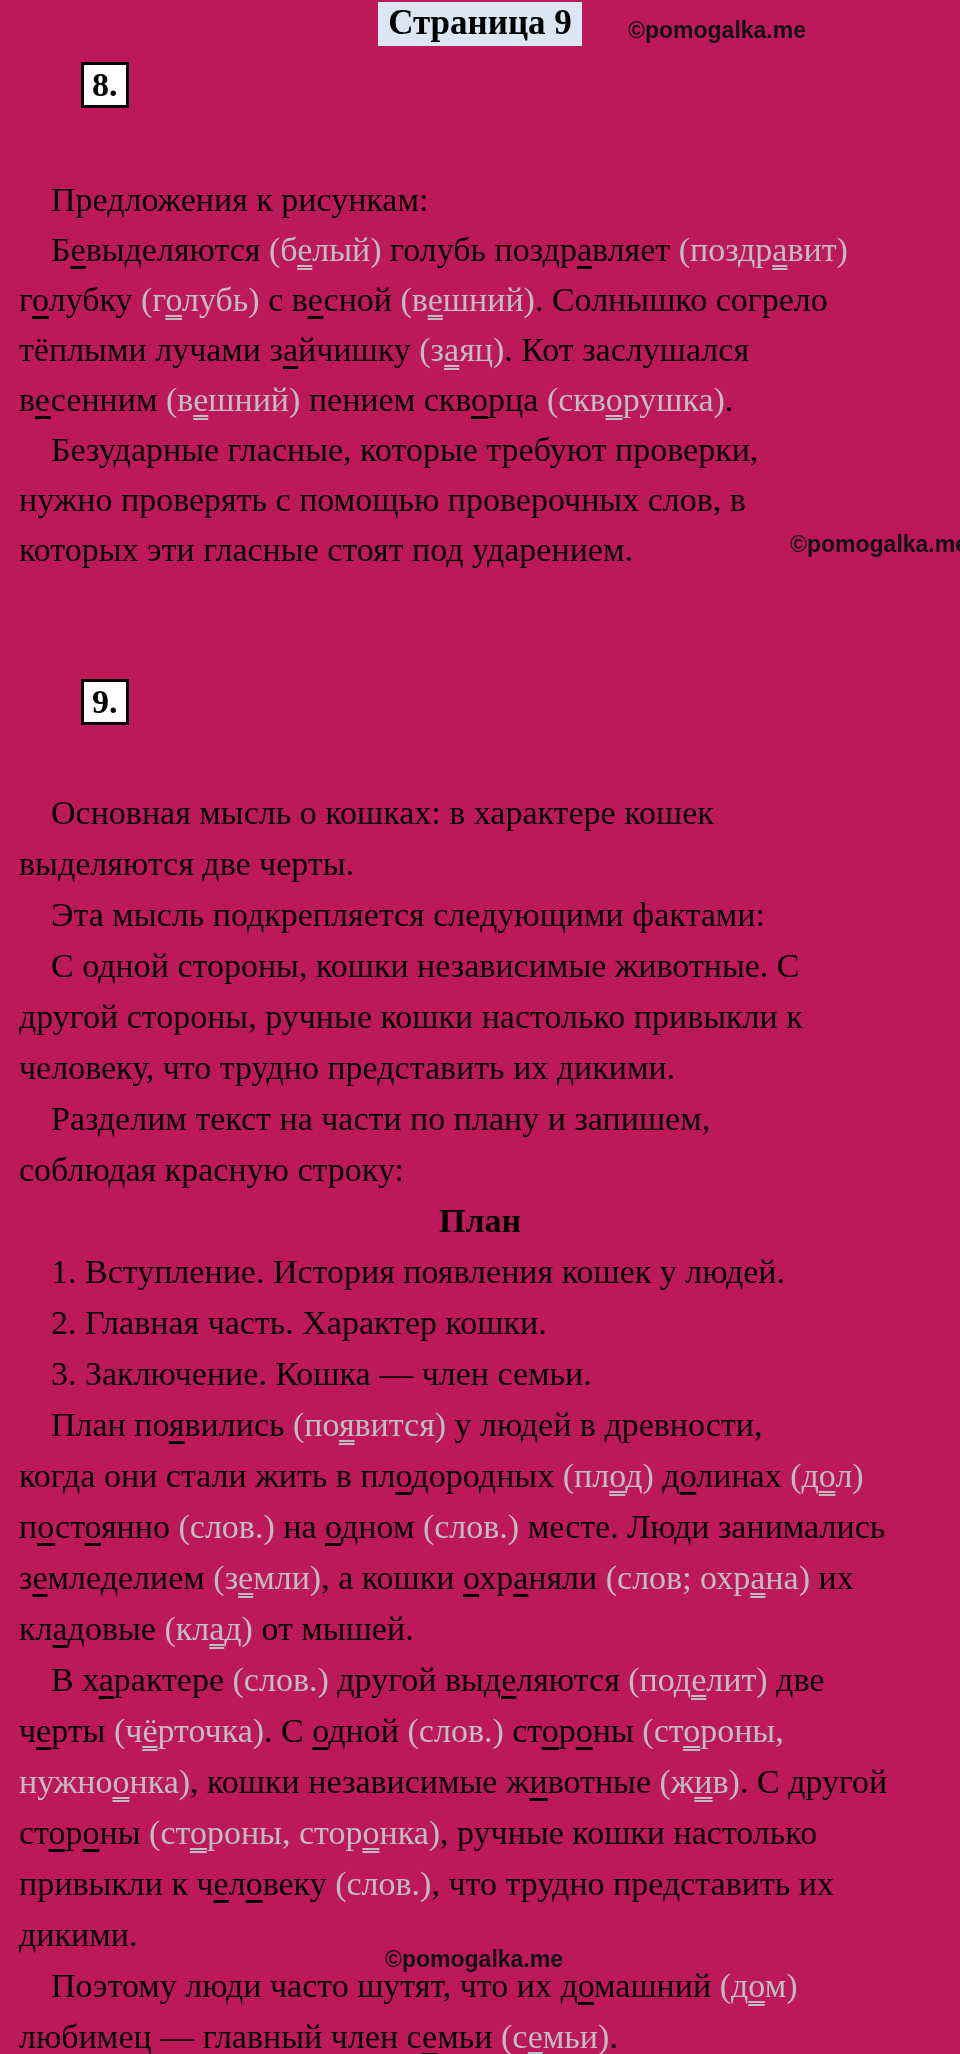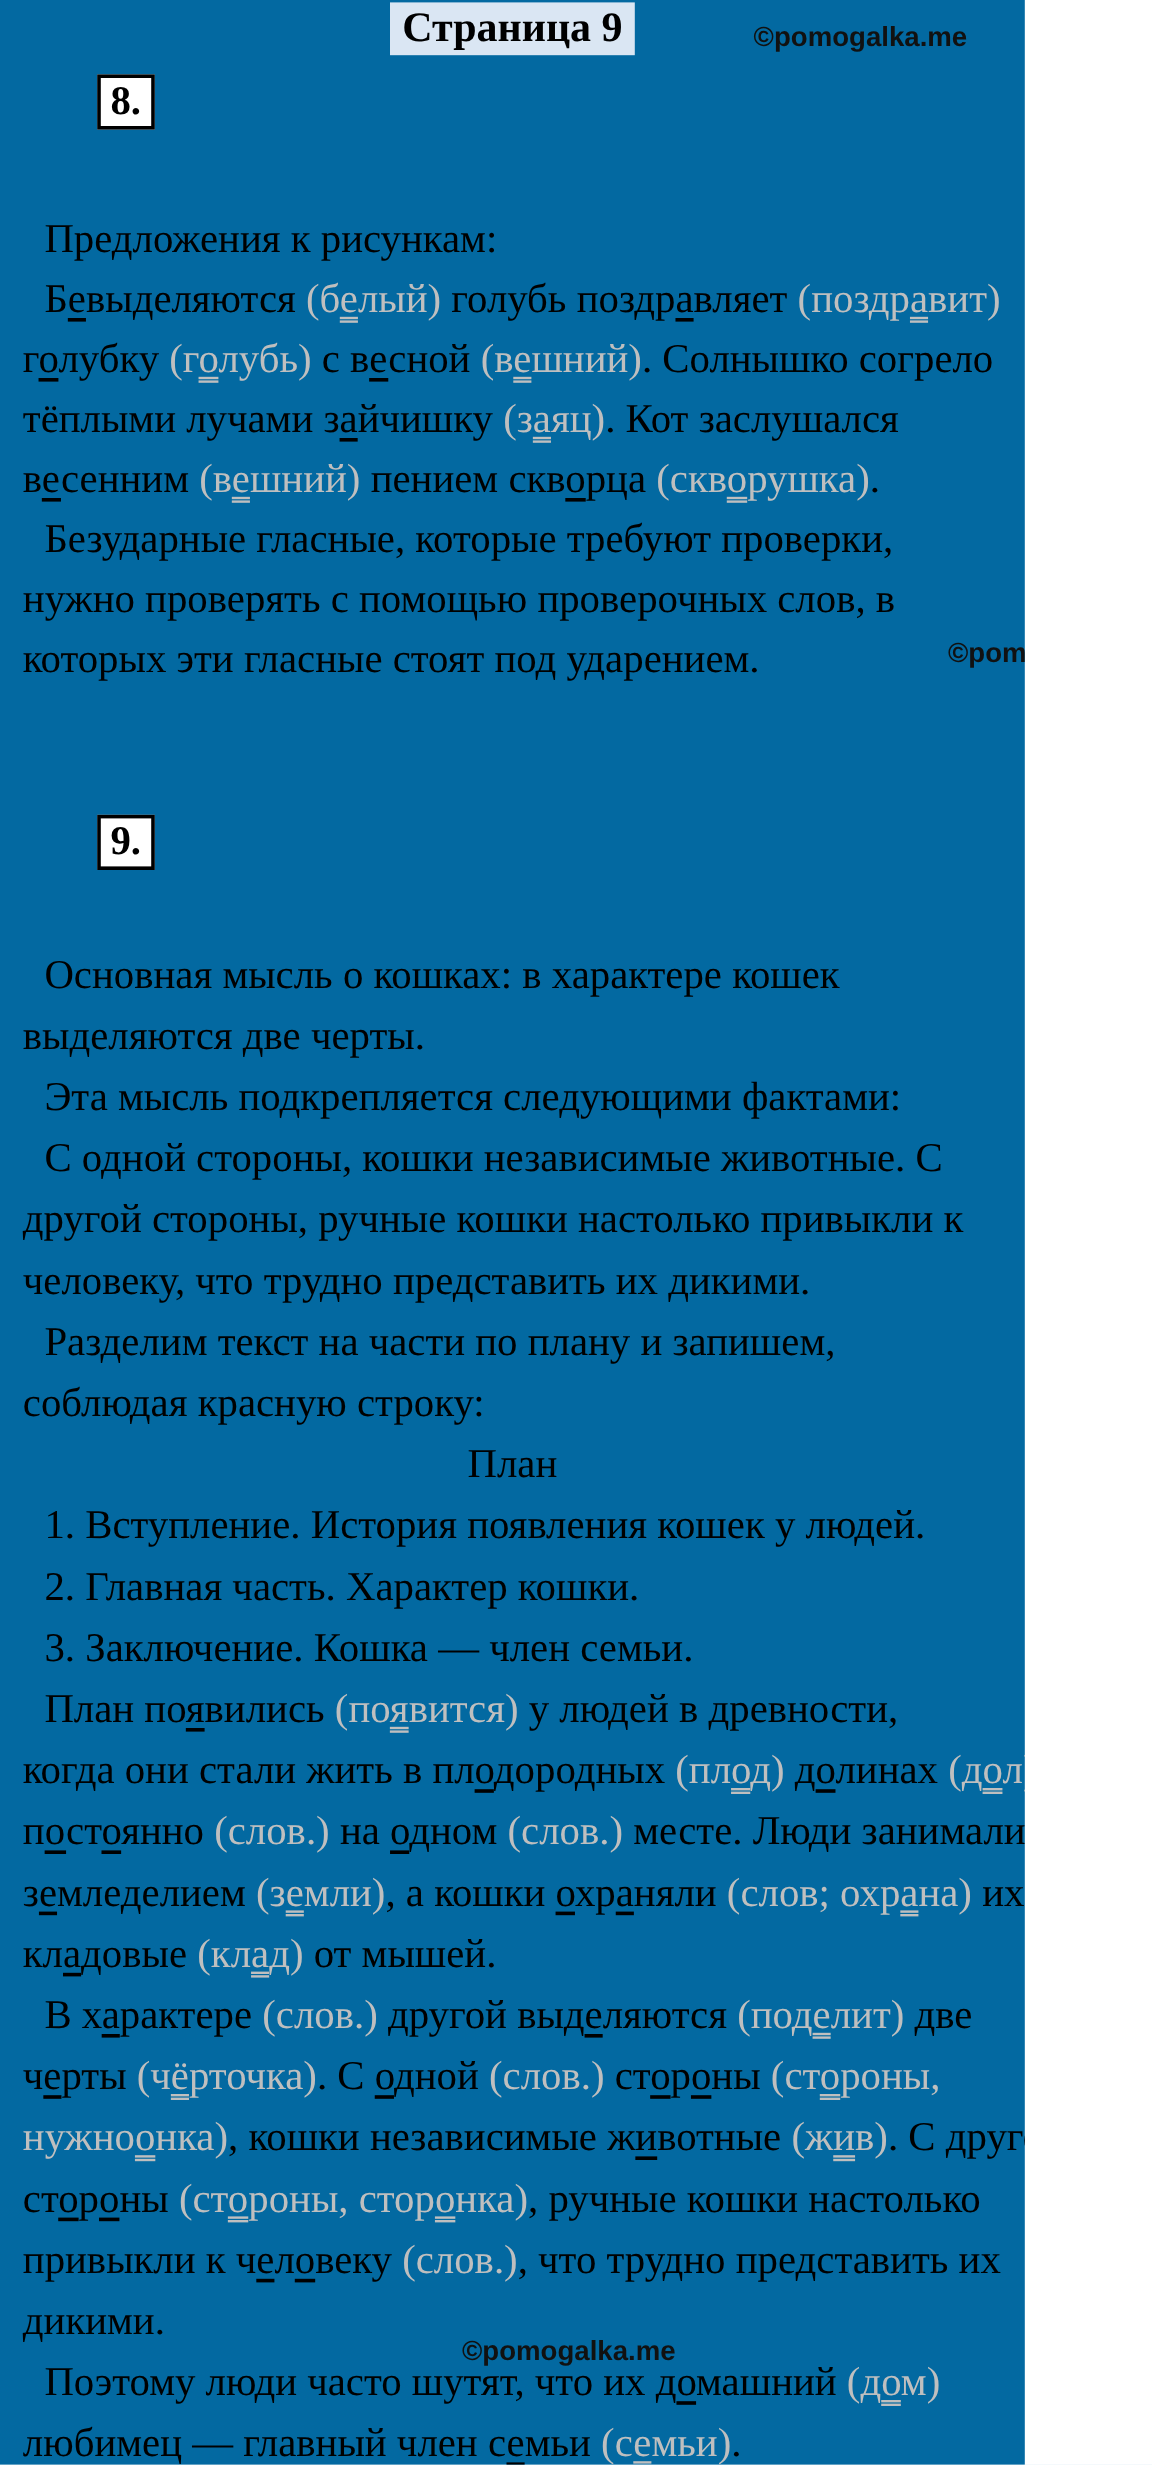--- a/index.html
+++ b/index.html
@@ -1,18 +1,18 @@
 <!DOCTYPE html>
 <html><head>
 <meta charset="utf-8">
 <style>
   html,body{margin:0;padding:0;background:#ffffff;}
   .page{
-    position:relative; width:854px; height:2054px; overflow:hidden;
-    background:#0369a1; color:#000;
+    position:relative; width:960px; height:2054px; overflow:hidden;
+    background:#be185d; color:#000;
     font-family:"Liberation Serif", serif; font-size:34px;
   }
   .header{ text-align:center; height:48px; }
   .title{
     display:inline-block; margin-top:2px; padding:1px 10px 3px 10px;
     background:#dae6f3; font-weight:bold; font-size:35px; line-height:40px;
   }
   .wm{
     position:absolute; font-family:"Liberation Sans", sans-serif;
     font-weight:bold; font-size:23px; color:#111; white-space:nowrap;
@@ -25,22 +25,22 @@
     padding:1px 8px; font-weight:bold; font-size:34px; line-height:38px;
     background:#fff;
   }
   .exnum8{ margin-top:14px; }
   .exnum9{ margin-top:104px; }
   .lines8{ margin-top:67px; }
   .lines9{ margin-top:62px; }
   .lines8 .ln{ height:50px; line-height:50px; }
   .lines9 .ln{ height:51px; line-height:51px; }
   .ln{ padding-left:19px; white-space:nowrap; }
-  .ln.ind{ padding-left:37px; }
-  .ln.center{ text-align:center; padding-left:0; }
+  .ln.ind{ padding-left:51px; }
+  .ln.center{ text-align:center; padding-left:0;font-weight:bold; }
   .sg{}
   .gr{ color:#bfbfbf; }
   .u1{
     text-decoration-line:underline;
     text-decoration-thickness:3px;
     text-underline-offset:5px;
   }
   .u2{
     text-decoration-line:underline;
     text-decoration-style:double;

